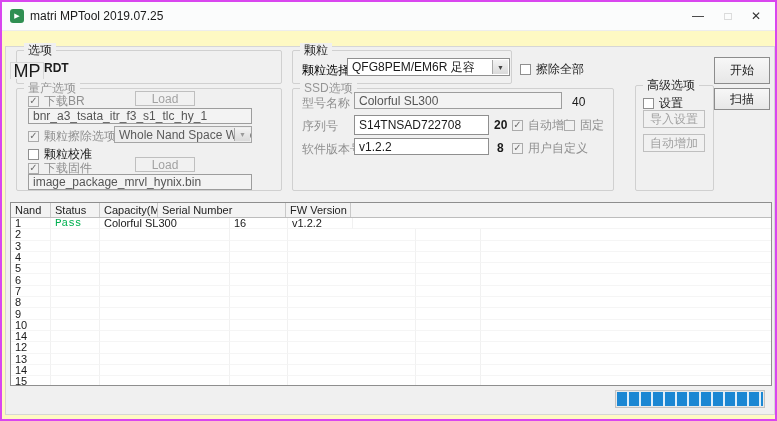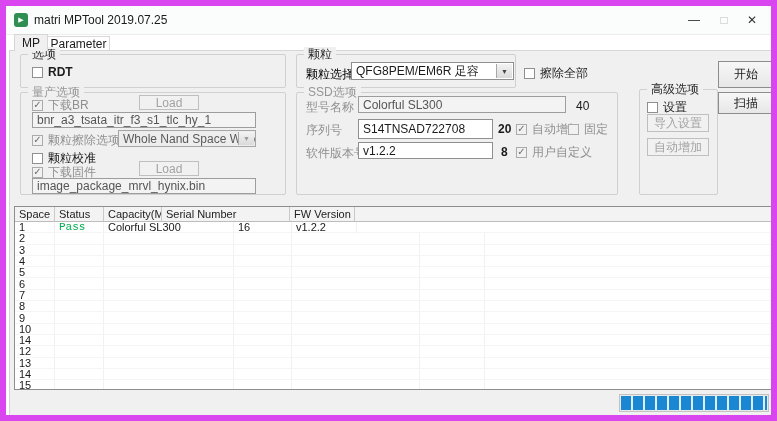--- a/index.html
+++ b/index.html
@@ -1,25 +1,25 @@
 <!DOCTYPE html>
 <html><head>
 <meta charset="utf-8">
 <style>
   html,body{margin:0;padding:0;background:#d9d9d9;font-family:"Liberation Sans",sans-serif;}
-  .win{position:relative;width:777px;height:421px;background:#ffffff;border:6px solid #d946ef;box-sizing:border-box;overflow:hidden;}
+  .win{position:relative;width:777px;height:421px;background:#fef9c3;border:2px solid #d946ef;box-sizing:border-box;overflow:hidden;}
   
   .titlebar{position:absolute;left:0;top:0;width:100%;height:28px;background:#fbfcfc;border-bottom:1px solid #ededed;}
   .appicon{position:absolute;left:8px;top:7px;width:14px;height:14px;background:#2f8f52;border-radius:3px;color:#fff;font-size:7px;display:flex;align-items:center;justify-content:center;}
   .title{position:absolute;left:28px;top:7px;font-size:12px;color:#1a1a1a;}
   .wbtn{position:absolute;top:0;width:30px;height:27px;display:flex;align-items:center;justify-content:center;font-size:12px;color:#333;}
   .wbtn.min{right:62px}.wbtn.max{right:32px;color:#bdbdbd}.wbtn.cls{right:4px}
   
   .tabstrip{position:absolute;left:0;top:28px;width:100%;height:16px;}
-  .tab{position:absolute;box-sizing:border-box;font-size:12px;color:#1a1a1a;display:flex;align-items:center;justify-content:center;}
+  .tab{position:absolute;box-sizing:border-box;font-size:18px;color:#1a1a1a;display:flex;align-items:center;justify-content:center;margin-top:32px;}
   .tab.active{left:8px;top:0;width:34px;height:17px;background:#f0f0f0;border:1px solid #d6d6d6;border-bottom:none;z-index:3;}
   .tab.idle{left:42px;top:2px;width:62px;height:15px;border:1px solid #d9d9d9;border-bottom:none;border-left:none;}
   .tabpage{position:absolute;left:3px;top:44px;width:770px;height:369px;background:#f0f0f0;border:1px solid #d6d6d6;box-sizing:border-box;}
   
   .grp{position:absolute;border:1px solid #d0d0d0;border-radius:2px;box-sizing:border-box;}
   .glabel{position:absolute;top:-8px;left:7px;background:#f0f0f0;padding:0 4px;font-size:12px;color:#2a2a2a;line-height:14px;}
   .glabel.dis{color:#959595;}
   
   .cb{position:absolute;display:flex;align-items:center;gap:5px;font-size:12px;color:#1c1c1c;white-space:nowrap;}
   .cb .box{width:11px;height:11px;box-sizing:border-box;background:#fff;border:1px solid #8f8f8f;display:inline-flex;align-items:center;justify-content:center;font-size:10px;line-height:1;color:#222;}
@@ -156,21 +156,21 @@
     <span>设置</span>
   </div>
   <div class="btn dis" style="left:641px;top:108px;width:62px;height:18px;">导入设置</div>
   <div class="btn dis" style="left:641px;top:132px;width:62px;height:18px;">自动增加</div>
 
   <div class="btn" style="left:712px;top:55px;width:56px;height:27px;">开始</div>
   <div class="btn" style="left:712px;top:86px;width:56px;height:22px;">扫描</div>
 
   <div class="tbl">
     <div class="thead">
-      <div class="th c-port">Space</div>
+      <div class="th c-port">Nand</div>
       <div class="th c-status">Status</div>
       <div class="th c-cap">Capacity(MB)</div>
       <div class="th c-serial">Serial Number</div>
       <div class="th c-fw">FW Version</div>
       <div class="th c-fill"></div>
     </div>
     <div>
         <div class="trow">
           <div class="td c-port">1</div>
           <div class="td c-status pass">Pass</div>

